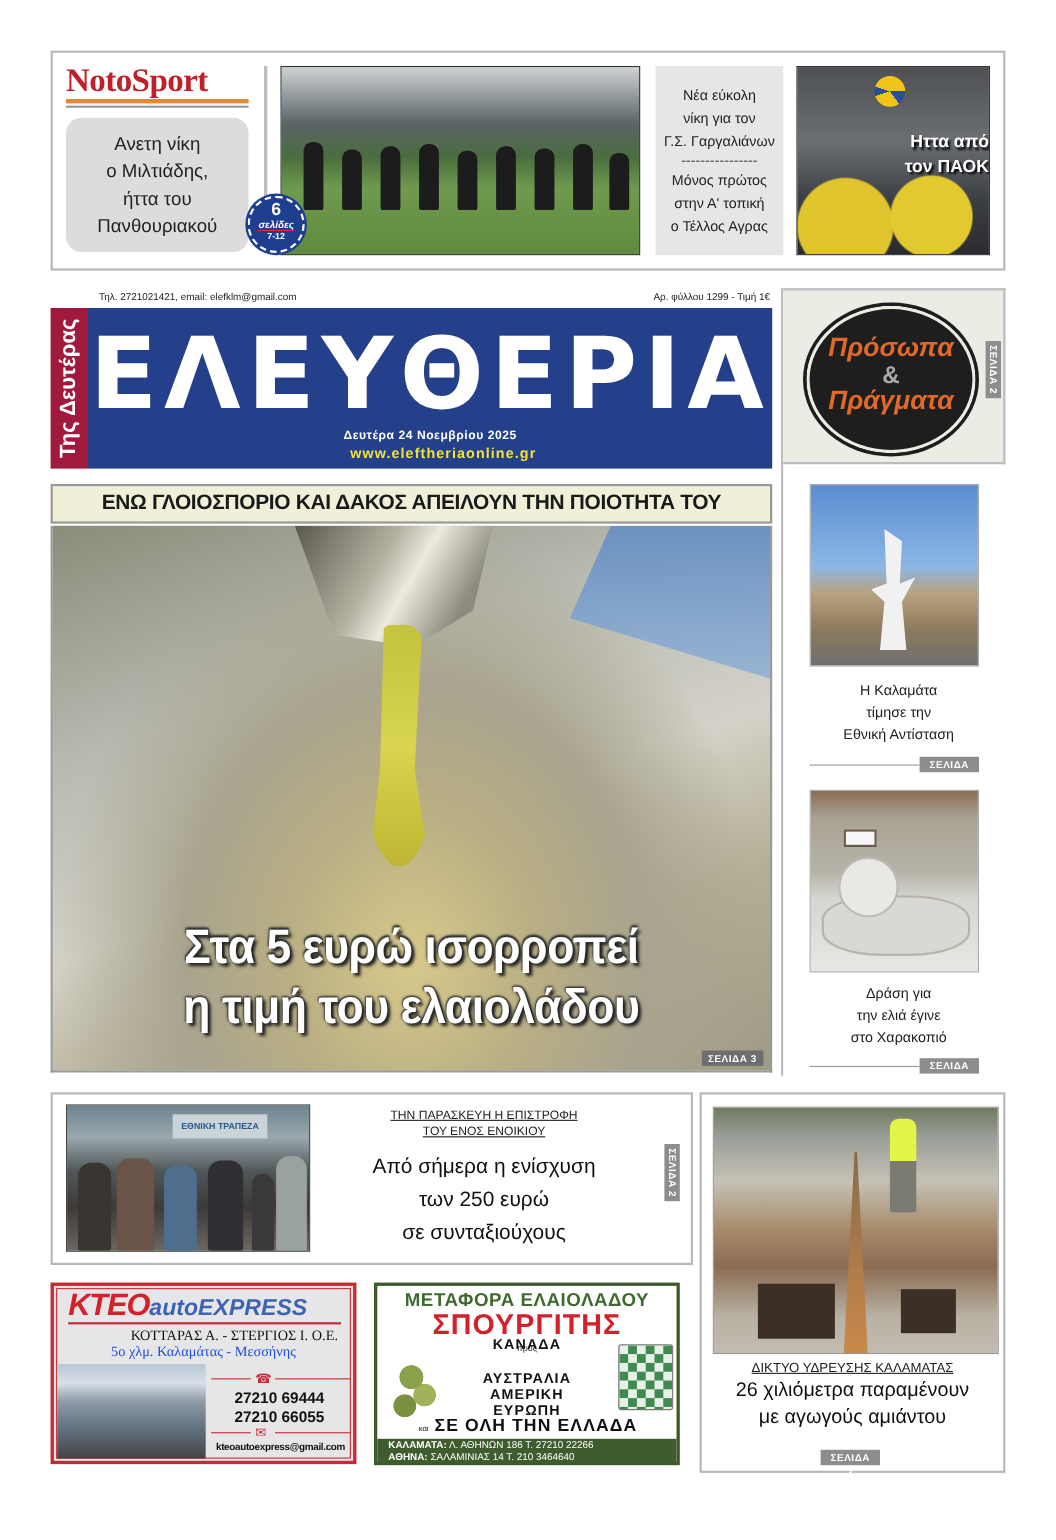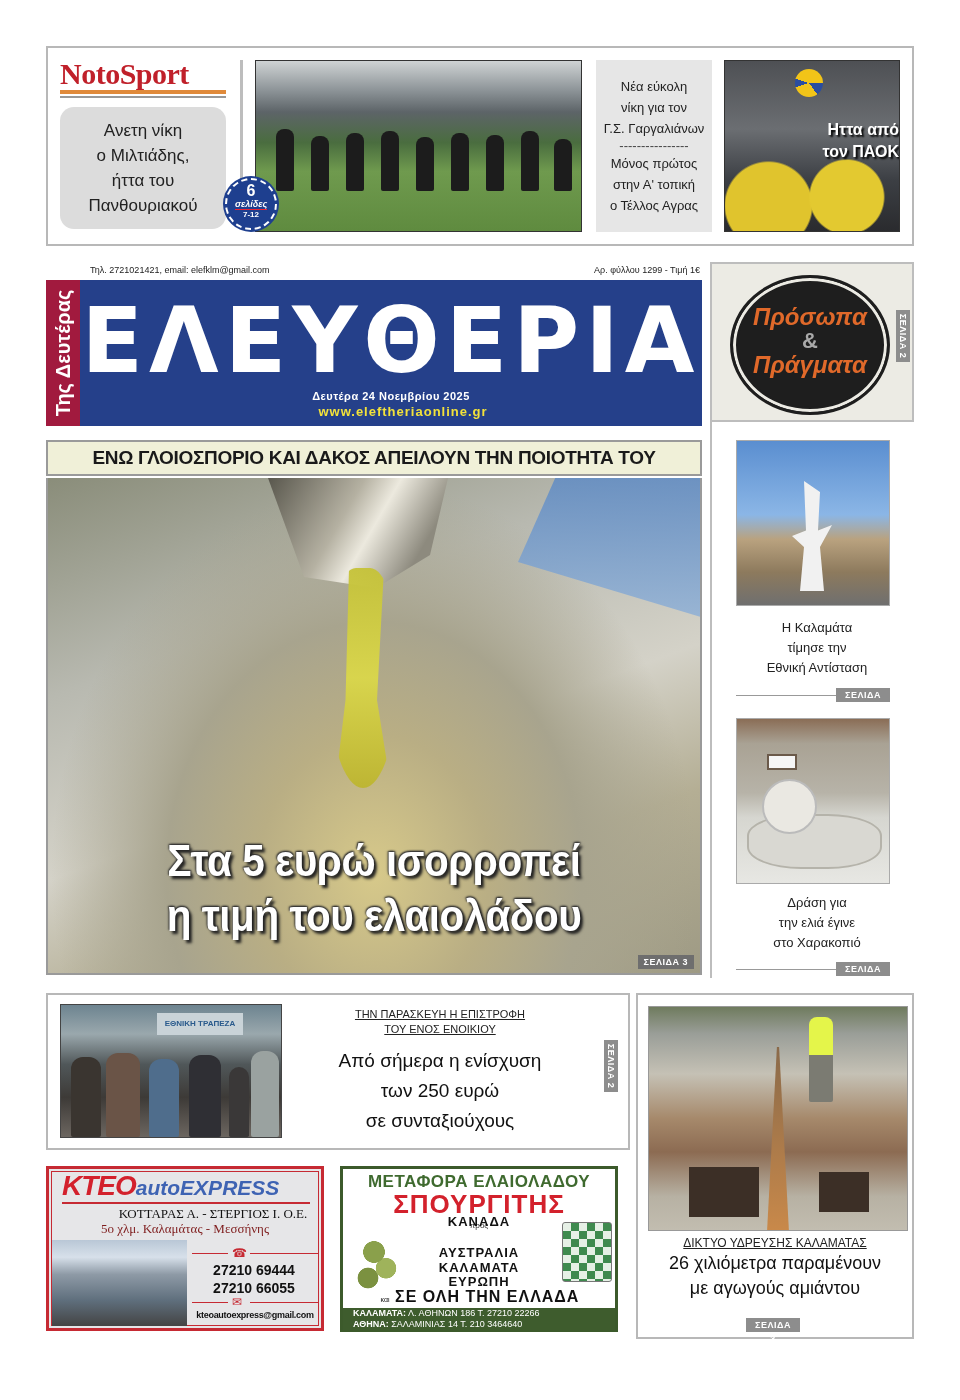--- a/index.html
+++ b/index.html
@@ -96,21 +96,21 @@
   .water-headline { left: 636px; top: 1251px; width: 278px; text-align: center; font-size: 18px; line-height: 25px; color: #111; }
 
   
   .ad-kteo { left: 46px; top: 1166px; width: 278px; height: 165px; border: 3px solid #c62a33; background: #e6e6e8; }
   .ad-kteo .inner { position: absolute; left: 2px; top: 2px; right: 2px; bottom: 2px; border: 1px solid #c62a33; }
   .kteo-logo { left: 14px; top: 1172px; width: 260px; height: 28px; white-space: nowrap; font-weight: bold; font-style: italic; line-height: 28px; }
   .kteo-logo .a { color: #d3212c; font-size: 28px; letter-spacing: -1px; }
   .kteo-logo .b { color: #3e63b3; font-size: 21px; }
   .kteo-rule { left: 62px; top: 1202px; width: 248px; height: 2px; background: #c62a33; }
   .kteo-line1 { left: 50px; top: 1206px; width: 270px; text-align: center; font-family: "Liberation Serif", serif; font-size: 13px; color: #111; margin-left: 28px; }
-  .kteo-line2 { left: 50px; top: 1221px; width: 270px; text-align: center; font-family: "Liberation Serif", serif; font-size: 13px; color: #7f1d1d; }
+  .kteo-line2 { left: 50px; top: 1221px; width: 270px; text-align: center; font-family: "Liberation Serif", serif; font-size: 13px; color: #1d4ed8; }
   .kteo-photo { left: 52px; top: 1240px; width: 135px; height: 86px;
     background: linear-gradient(180deg, #b9c7d6 0%, #d7e0ea 20%, #8e9aa6 40%, #5f6f7d 70%, #444 100%); }
   .kteo-phone-icon { left: 232px; top: 1246px; color: #c62a33; font-size: 12px; }
   .kteo-phone { left: 190px; width: 128px; text-align: center; font-weight: bold; font-size: 14px; color: #111; }
   .kteo-mail-icon { left: 232px; top: 1295px; color: #c62a33; font-size: 12px; }
   .kteo-email { left: 188px; top: 1310px; width: 134px; text-align: center; font-size: 9px; color: #111; font-weight: bold; letter-spacing: -0.3px; }
   .kteo-sep { height: 1px; background: #c62a33; }
 
   .ad-oil { left: 340px; top: 1166px; width: 278px; height: 166px; border: 3px solid #3c5a2b; background: #fff; }
   .oil-title { left: 340px; top: 1172px; width: 278px; text-align: center; font-weight: bold; font-size: 17px; color: #3f6a2f; letter-spacing: 0.5px; }
@@ -305,21 +305,21 @@
 <div class="abs kteo-email">kteoautoexpress@gmail.com</div>
 
 <div class="abs ad-oil"></div>
 <div class="abs oil-title">ΜΕΤΑΦΟΡΑ ΕΛΑΙΟΛΑΔΟΥ</div>
 <div class="abs oil-brand">ΣΠΟΥΡΓΙΤΗΣ</div>
 <div class="abs oil-pros">προς</div>
 <div class="abs oil-branch"></div>
 <div class="abs oil-can"></div>
 <div class="abs oil-dest" style="top:1214px">ΚΑΝΑΔΑ</div>
 <div class="abs oil-dest" style="top:1245px">ΑΥΣΤΡΑΛΙΑ</div>
-<div class="abs oil-dest" style="top:1260px">ΚΑΛΑΜΑΤΑ</div>
+<div class="abs oil-dest" style="top:1260px">ΑΜΕΡΙΚΗ</div>
 <div class="abs oil-dest" style="top:1274px">ΕΥΡΩΠΗ</div>
 <div class="abs oil-all">
   <small>και</small> <span>ΣΕ ΟΛΗ ΤΗΝ ΕΛΛΑΔΑ</span>
 </div>
 <div class="abs oil-footer">
   <div><b>ΚΑΛΑΜΑΤΑ:</b> <span>Λ. ΑΘΗΝΩΝ 186 Τ. 27210 22266</span></div>
   <div><b>ΑΘΗΝΑ:</b> <span>ΣΑΛΑΜΙΝΙΑΣ 14 Τ. 210 3464640</span></div>
 </div>
 
 </body></html>

